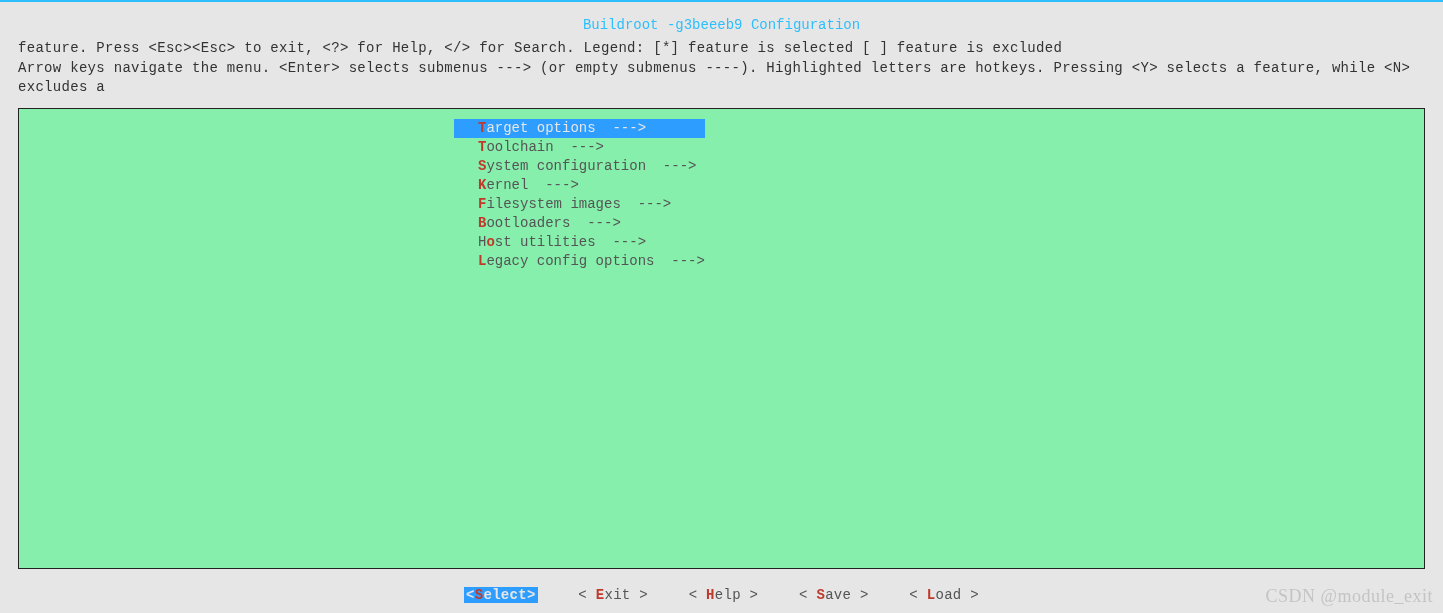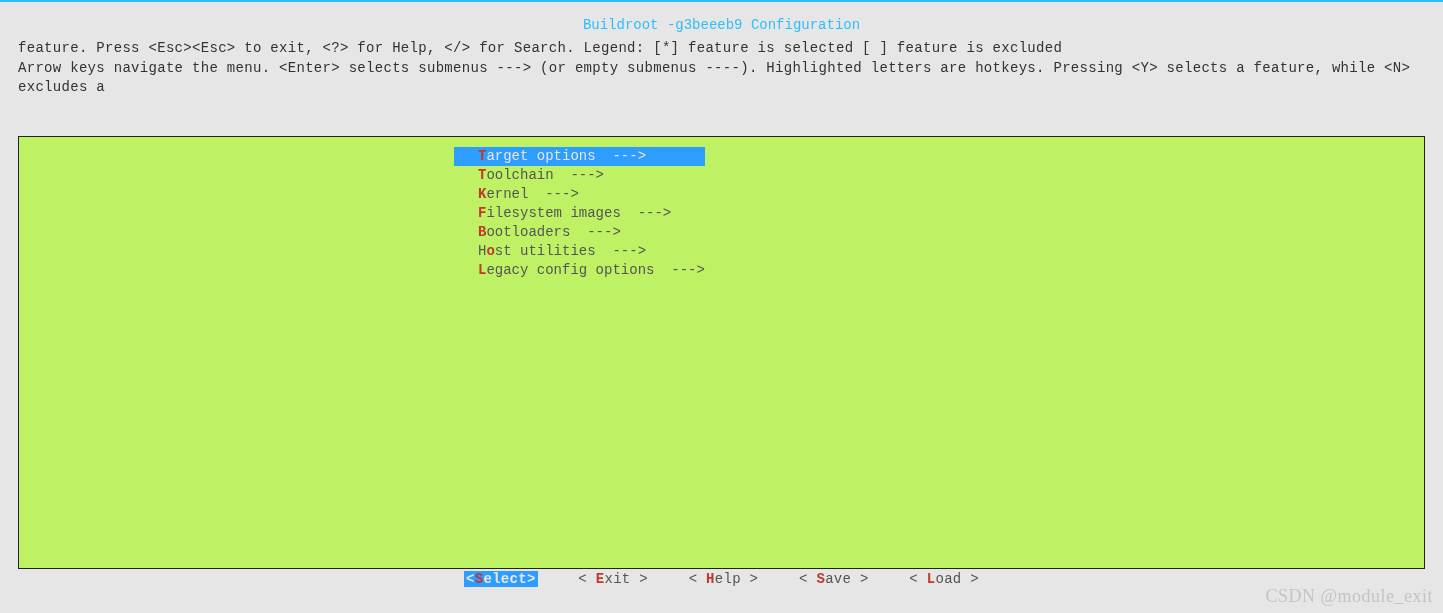--- a/index.html
+++ b/index.html
@@ -29,22 +29,21 @@
       line-height: 1.4;
       letter-spacing: 0.3px;
     }
     .panel {
       position: absolute;
       left: 18px;
       right: 18px;
       top: 108px;
       bottom: 44px;
       border: 1px solid #222;
-      background: #bef264;
-      margin-top: 28px;
+      background: #86efac;
     }
     .menu {
       position: absolute;
       top: 10px;
       left: 435px;
     }
     .menu-item {
       white-space: pre;
       color: #555;
       height: 19px;
@@ -62,21 +61,21 @@
     .selected .hotkey { color: #c0392b; }
     .footer {
       position: absolute;
       bottom: 10px;
       left: 0;
       right: 0;
       text-align: center;
       color: #555;
     }
     .footer-buttons { display: inline-block; letter-spacing: 0.3px; }
-    .f-btn { display: inline-block; margin: 16px 16px; }
+    .f-btn { display: inline-block; margin: 0 16px; }
     .f-btn.active {
       background: #2d9dff;
       color: #e6e6e6;
       font-weight: bold;
       padding: 0 2px;
     }
     .f-btn .hotkey { color: #c0392b; }
     .f-btn.active .hotkey { color: #c0392b; }
     .watermark {
       position: absolute;
@@ -96,20 +95,21 @@
 
 <div class="help-text">
   <div>feature.  Press &lt;Esc&gt;&lt;Esc&gt; to exit, &lt;?&gt; for Help, &lt;/&gt; for Search.  Legend: [*] feature is selected  [ ] feature is excluded</div>
   <div>Arrow keys navigate the menu.  &lt;Enter&gt; selects submenus ---&gt; (or empty submenus ----).  Highlighted letters are hotkeys.  Pressing &lt;Y&gt; selects a feature, while &lt;N&gt; excludes a</div>
 </div>
 
 <div class="panel">
   <div class="menu" id="menu">
       <div class="menu-item selected"><span class="indicator">    </span><span class="hotkey">T</span><span>arget options  ---&gt;</span></div>
       <div class="menu-item"><span class="indicator">    </span><span class="hotkey">T</span><span>oolchain  ---&gt;</span></div>
+      <div class="menu-item"><span class="indicator">    </span><span class="hotkey">S</span><span>ystem configuration  ---&gt;</span></div>
       <div class="menu-item"><span class="indicator">    </span><span class="hotkey">K</span><span>ernel  ---&gt;</span></div>
       <div class="menu-item"><span class="indicator">    </span><span class="hotkey">F</span><span>ilesystem images  ---&gt;</span></div>
       <div class="menu-item"><span class="indicator">    </span><span class="hotkey">B</span><span>ootloaders  ---&gt;</span></div>
       <div class="menu-item"><span class="indicator">    </span><span>H</span><span class="hotkey">o</span><span>st utilities  ---&gt;</span></div>
       <div class="menu-item"><span class="indicator">    </span><span class="hotkey">L</span><span>egacy config options  ---&gt;</span></div>
     </div>
 </div>
 
 <div class="footer">
   <div class="footer-buttons">

